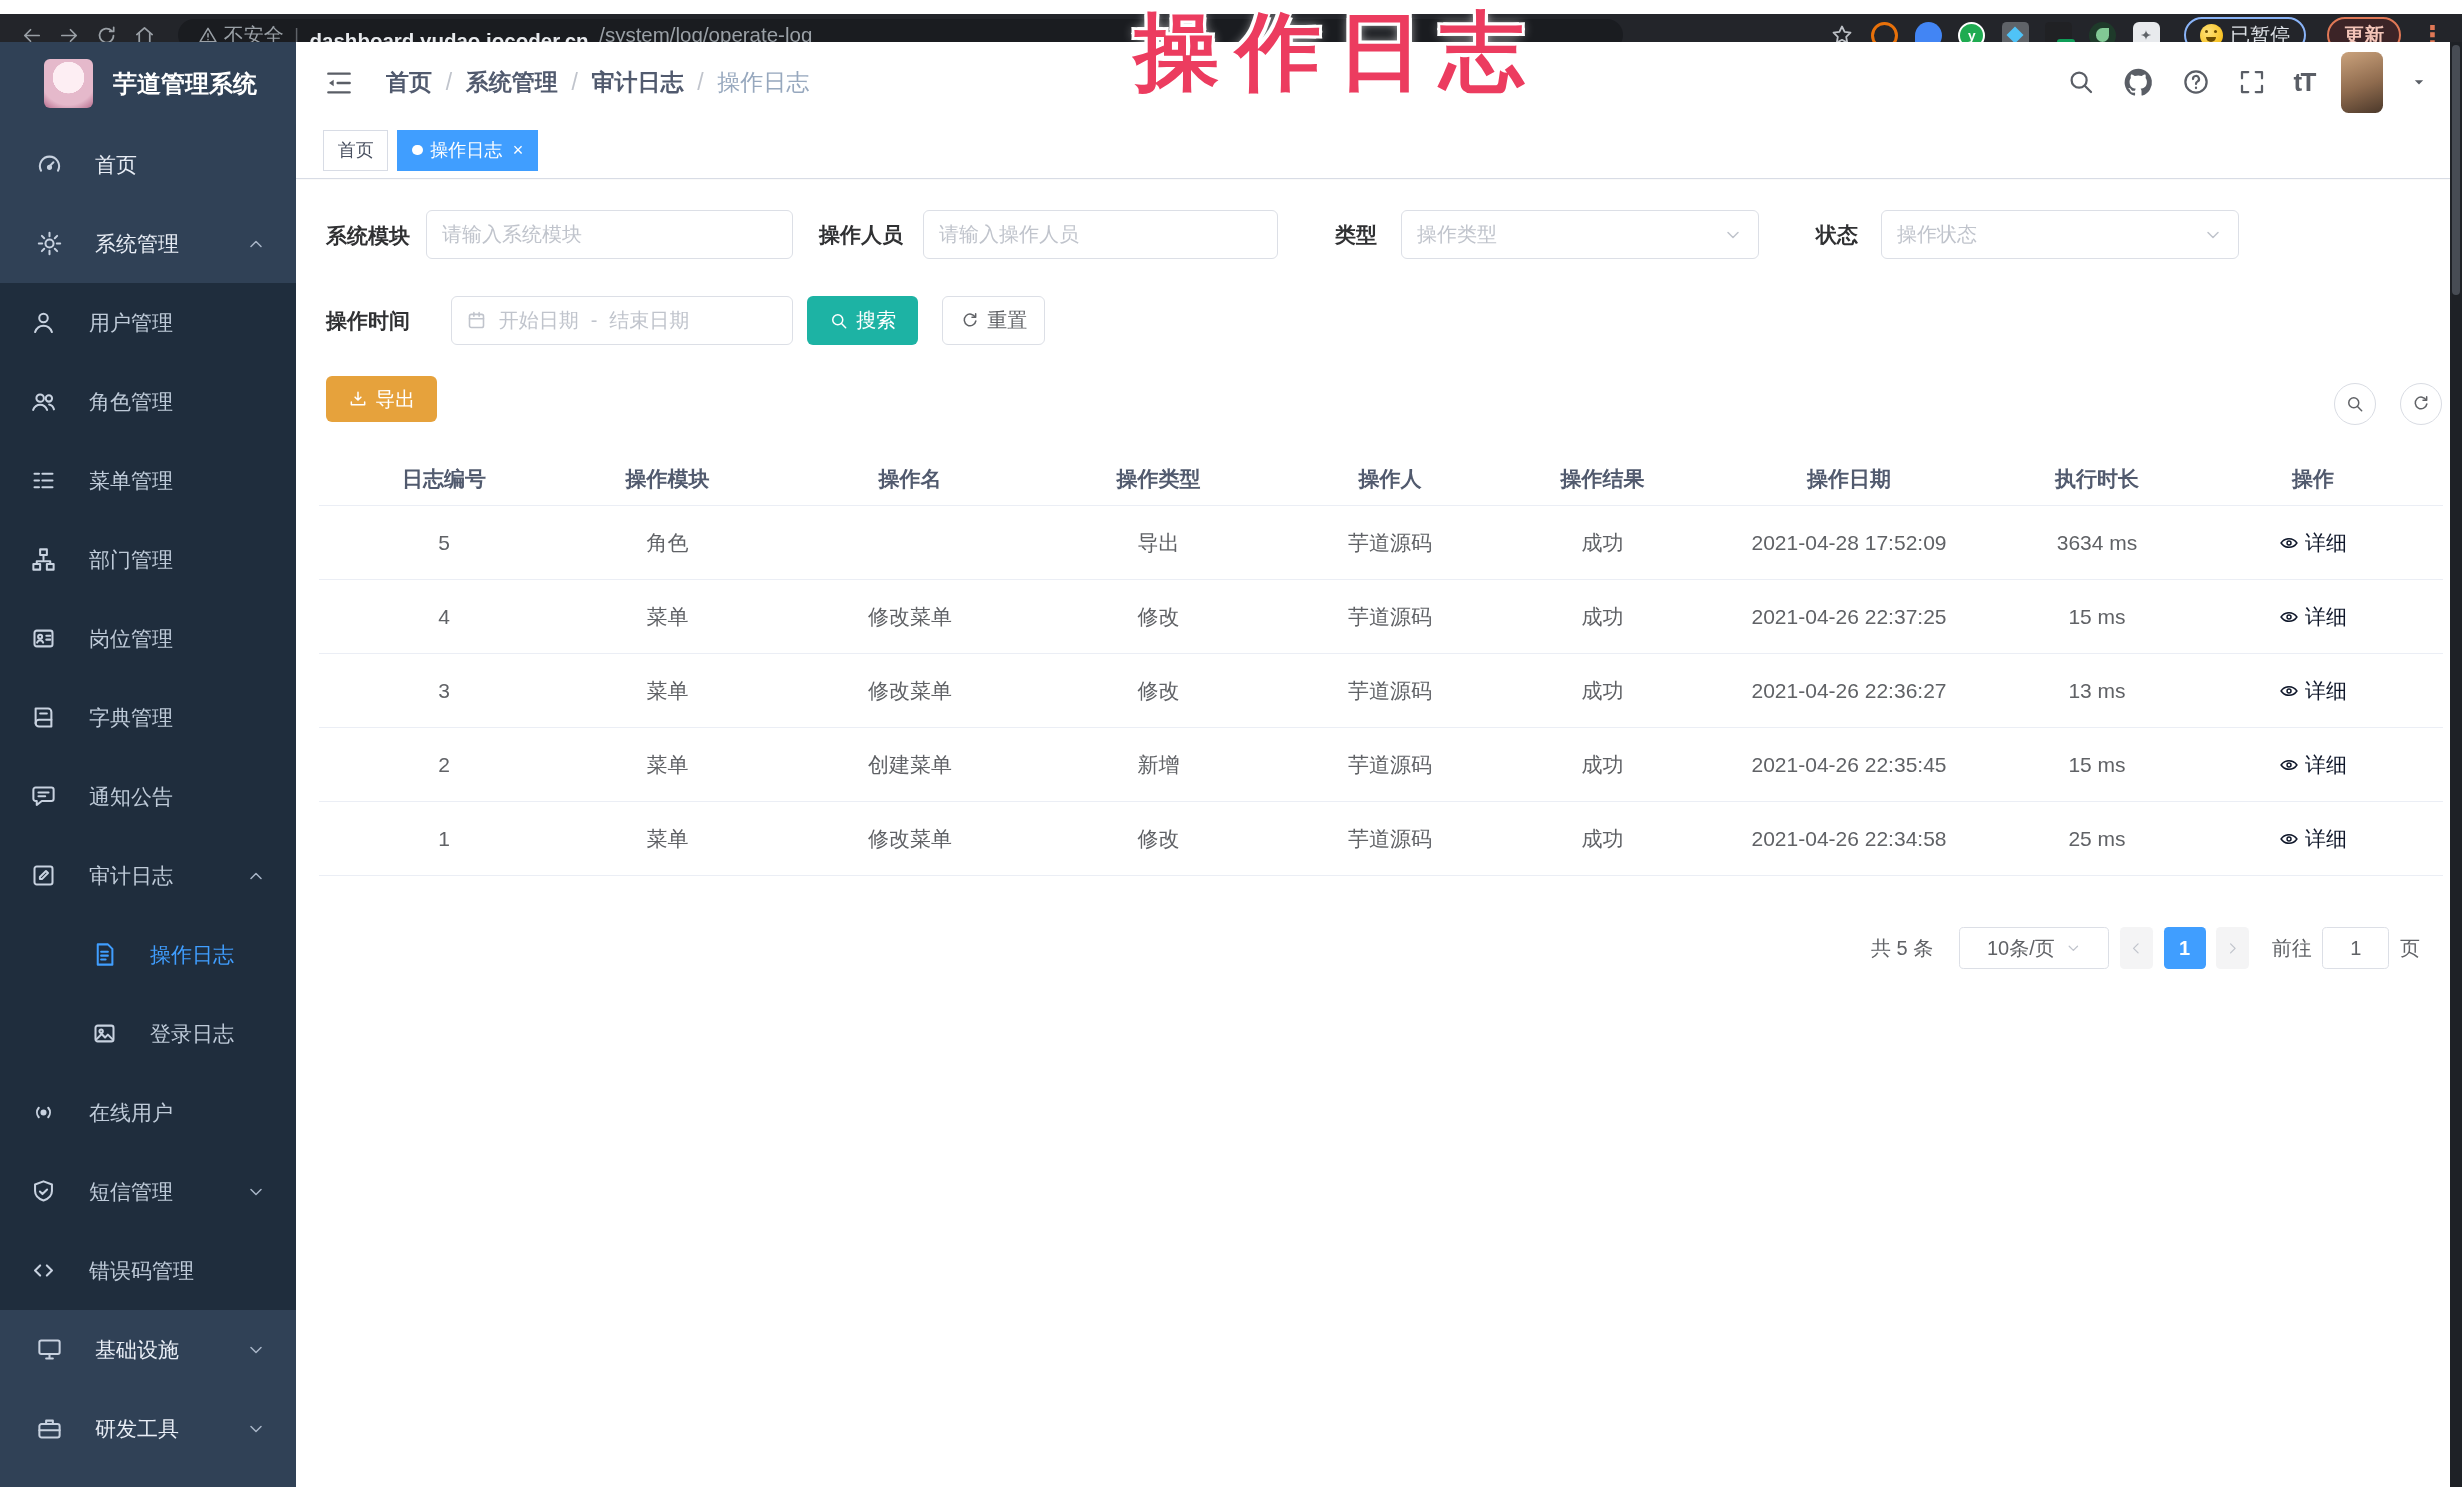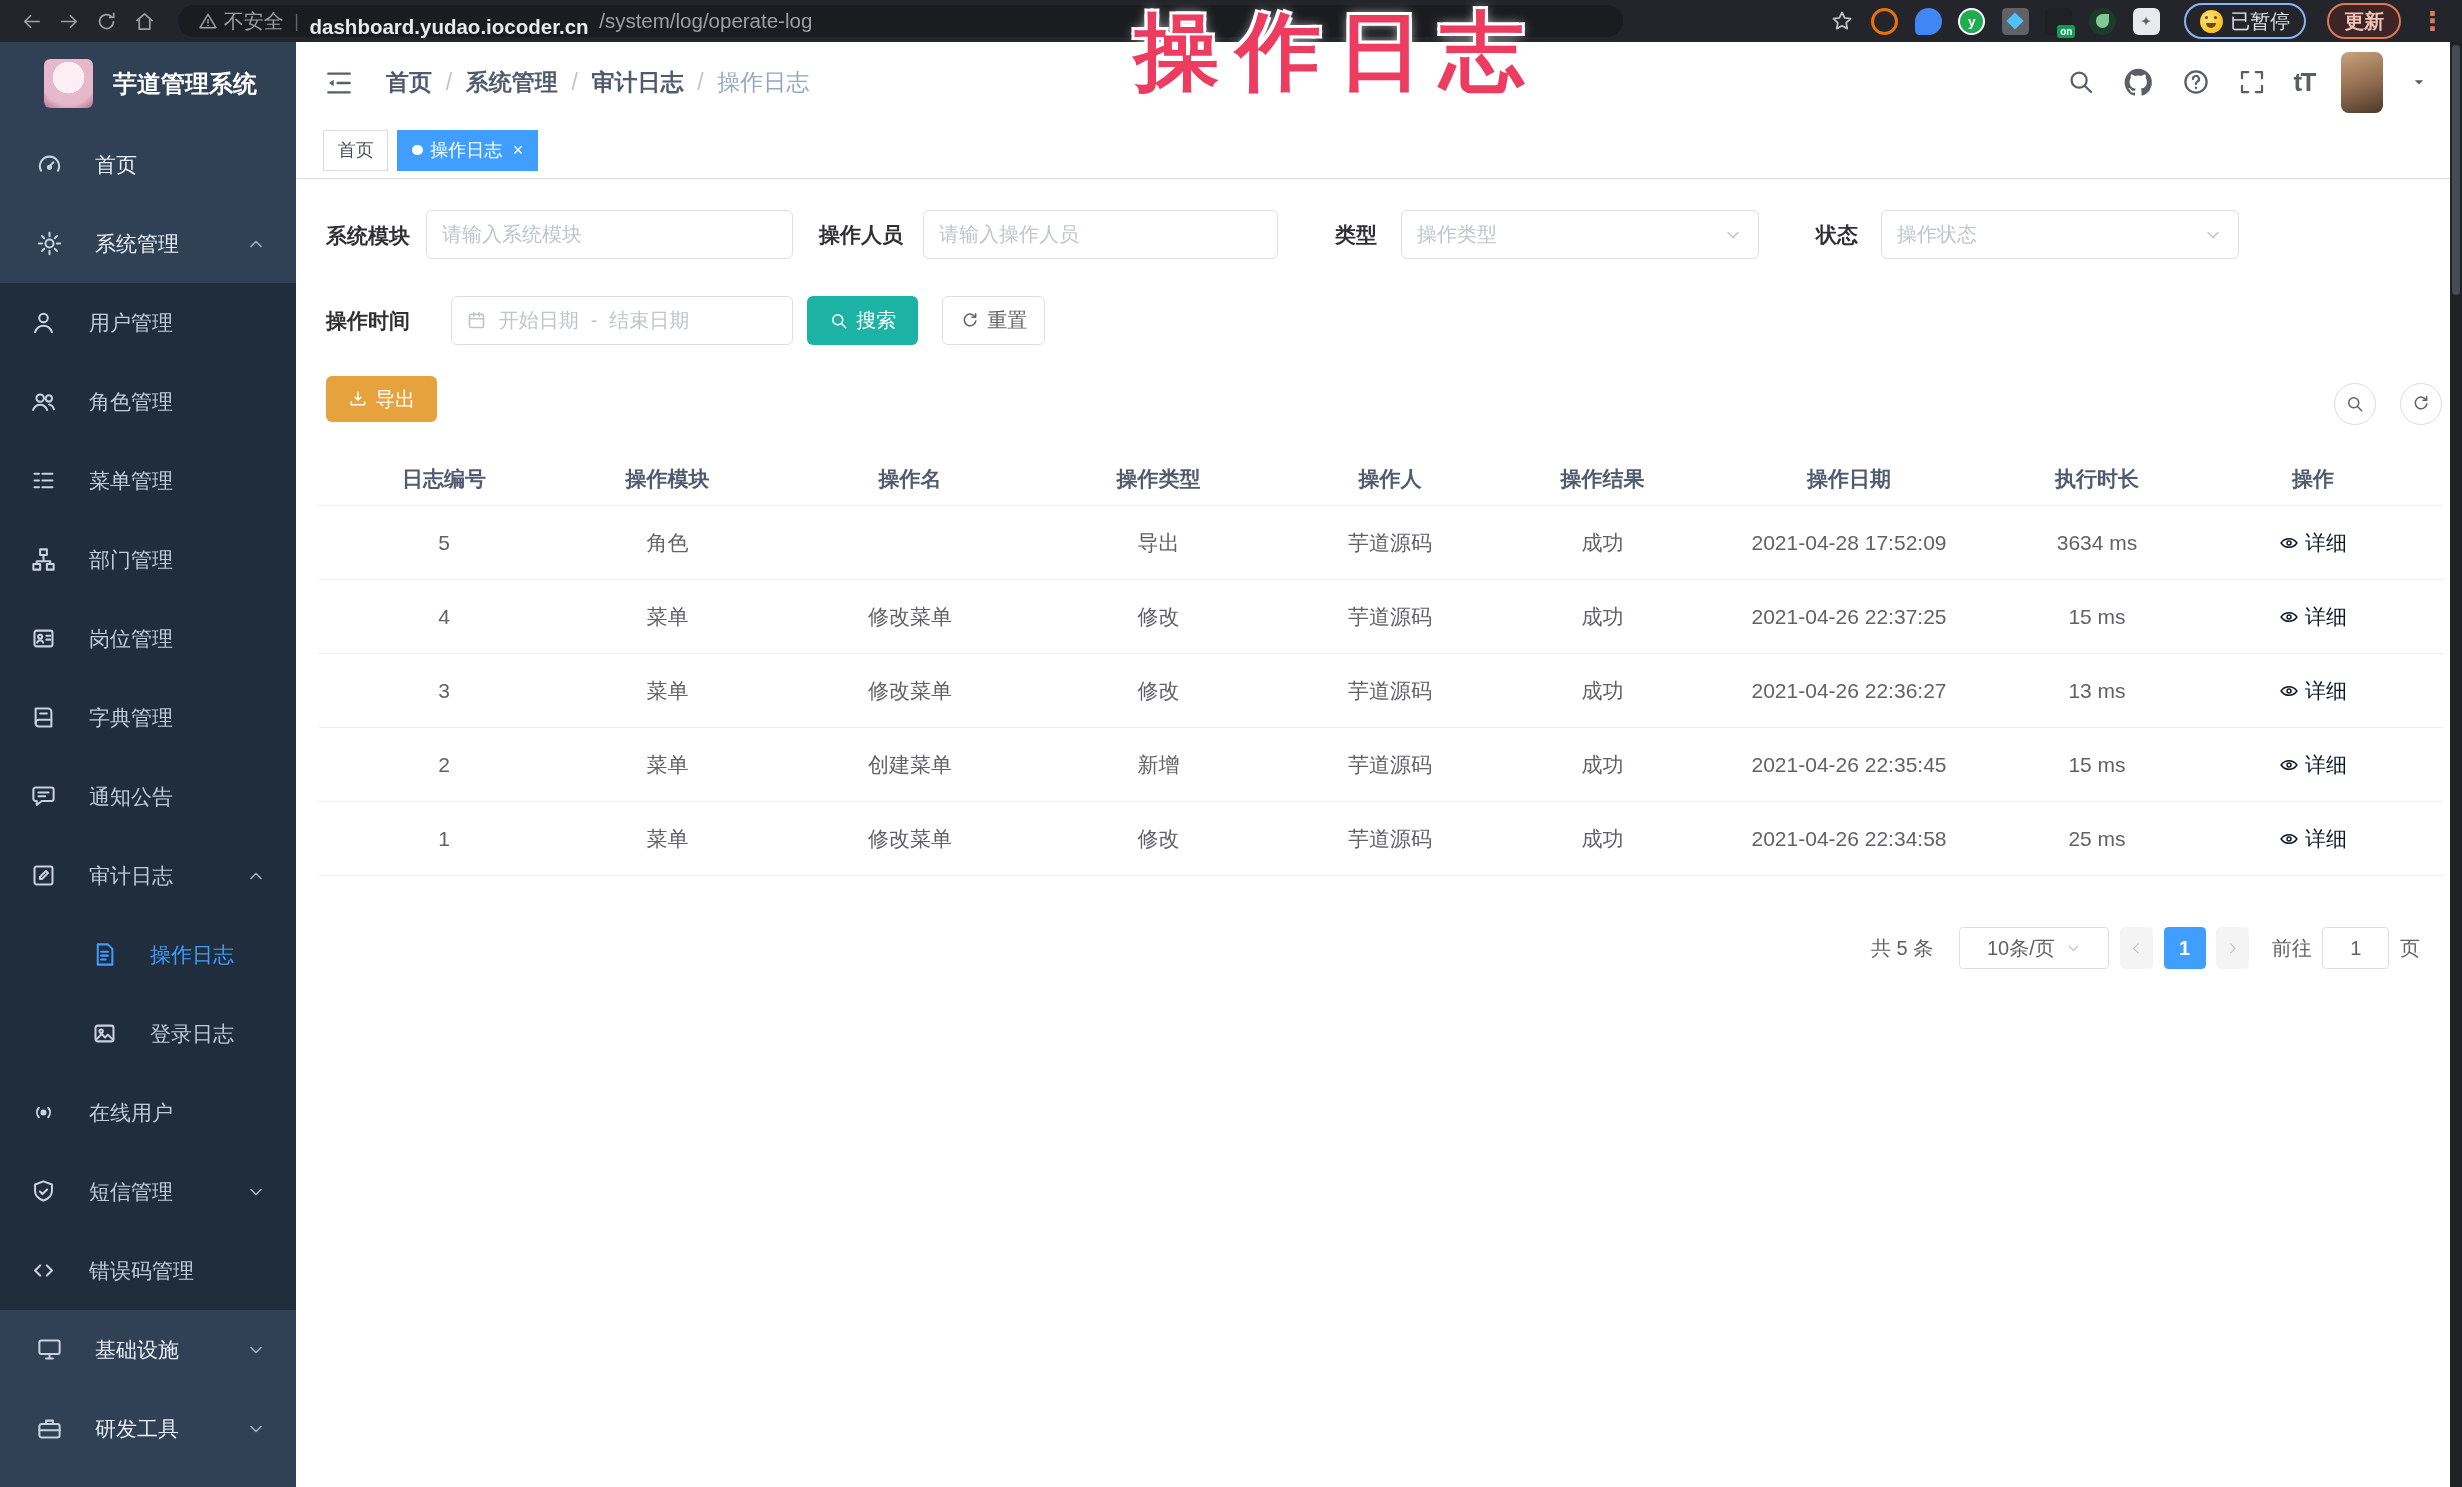--- a/index.html
+++ b/index.html
@@ -1,21 +1,21 @@
 <!DOCTYPE html>
 <html style="font-size:12px"><head>
 <meta charset="utf-8">
 <style>
   html,body{margin:0;padding:0;background:#111;}
   .screen{position:relative;width:2462px;height:1488px;overflow:hidden;background:#fff;
     font-family:"Liberation Sans","DejaVu Sans",sans-serif;color:#303133;}
   svg{display:block}
 
   
-  .browser{position:absolute;left:0;top:0;width:100%;height:42px;background:#23252a;
+  .browser{position:absolute;left:0;top:14px;width:100%;height:42px;background:#23252a;
     display:flex;align-items:center;padding:0 16.7px;box-sizing:border-box;gap:7.6px;}
   .bnav{width:30px;height:30px;display:flex;align-items:center;justify-content:center;color:#9aa0a6;flex:0 0 auto;}
   .bnav svg{width:23px;height:23px}
   .urlbar{height:32px;background:#1a1c20;border-radius:18px;display:flex;align-items:center;
     padding:0 20px;gap:10.6px;width:1445px;box-sizing:border-box;margin-left:10.6px;flex:0 0 auto;}
   .urlbar .warn{color:#9aa0a6;display:flex;align-items:center;gap:6px;font-size:20px;}
   .urlbar .warn svg{width:20px;height:20px}
   .url-sep{color:#5f6368;font-size:18px;}
   .url-host{color:#e8eaed;font-size:20.5px;font-weight:700;margin-top:12px;}
   .url-path{color:#9aa0a6;font-size:20.5px;}

